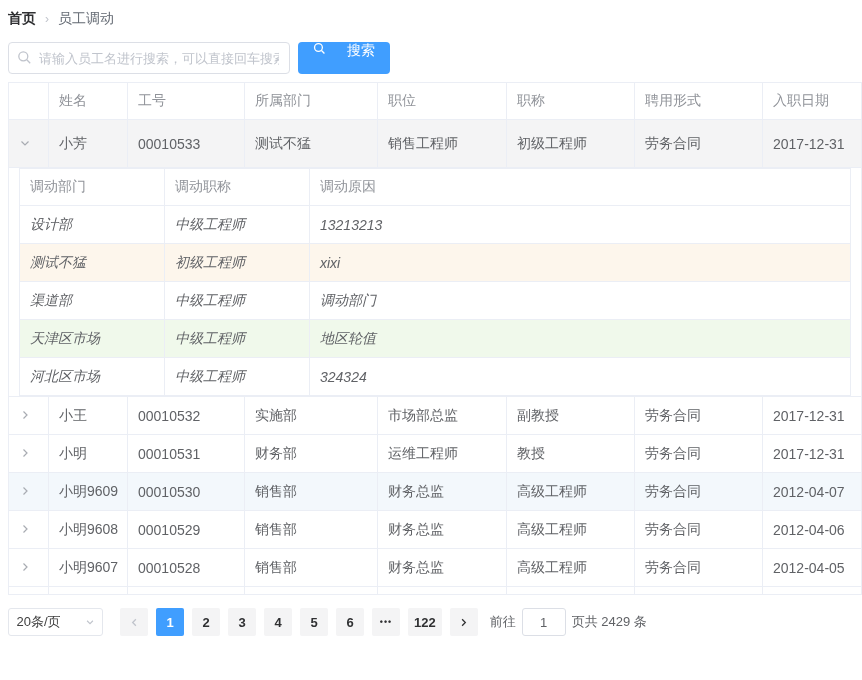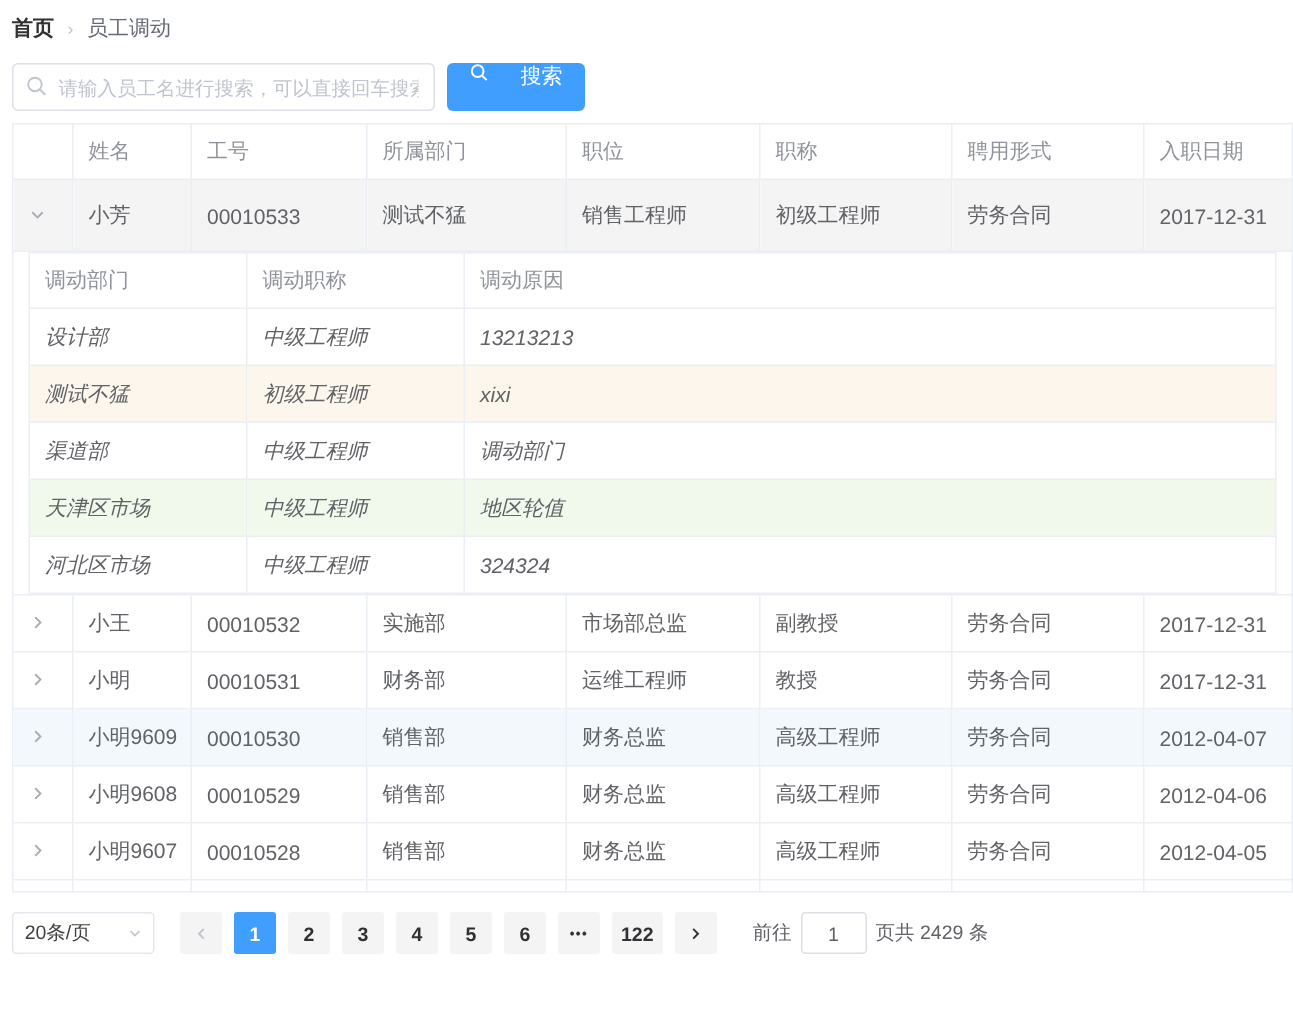--- a/index.html
+++ b/index.html
@@ -62,21 +62,21 @@
     color: #404040; cursor: pointer; background: #fff;
   }
   .pager { display: flex; align-items: center; margin-left: 13px; }
   .pg-btn {
     min-width: 28px; height: 28px; margin: 0 4px; border-radius: 2px; background: #f4f4f5;
     display: inline-flex; align-items: center; justify-content: center;
     color: #303133; font-weight: bold; font-size: 13px; cursor: pointer; padding: 0 6px;
   }
   .pg-btn.active { background: #409eff; color: #fff; }
   .pg-btn.disabled { cursor: default; }
-  .goto { display: flex; align-items: center; margin-left: 20px; gap: 6px; }
+  .goto { display: flex; align-items: center; margin-left: 8px; gap: 6px; }
   .goto input {
     width: 44px; height: 28px; border: 1px solid #dcdfe6; border-radius: 3px;
     text-align: center; font-size: 13px; color: #606266; outline: none; font-family: inherit;
   }
 </style>
 </head>
 <body>
 
 <div class="page">
 

